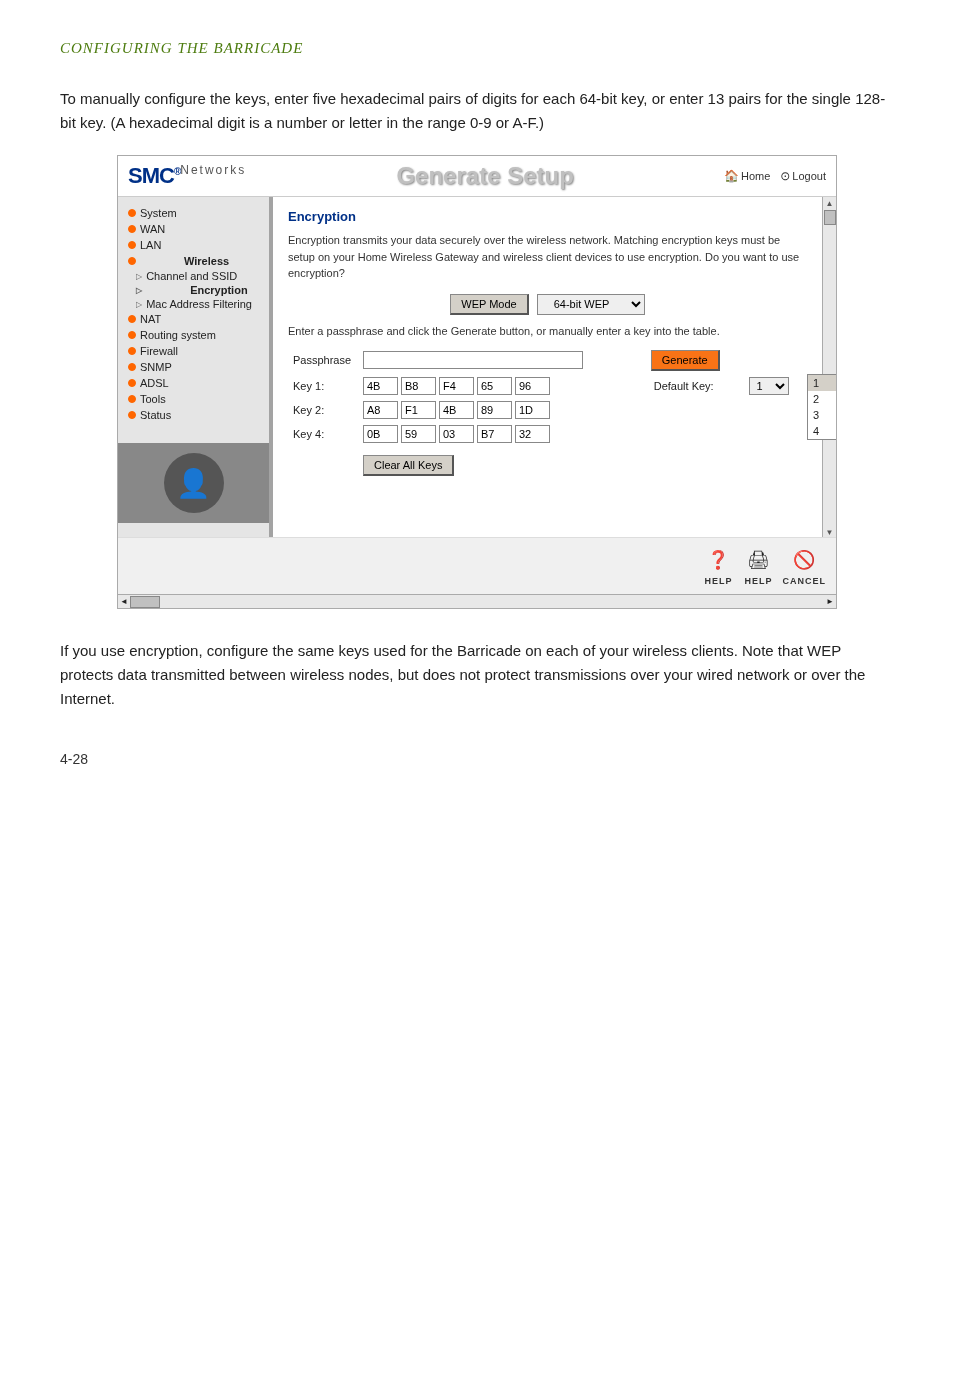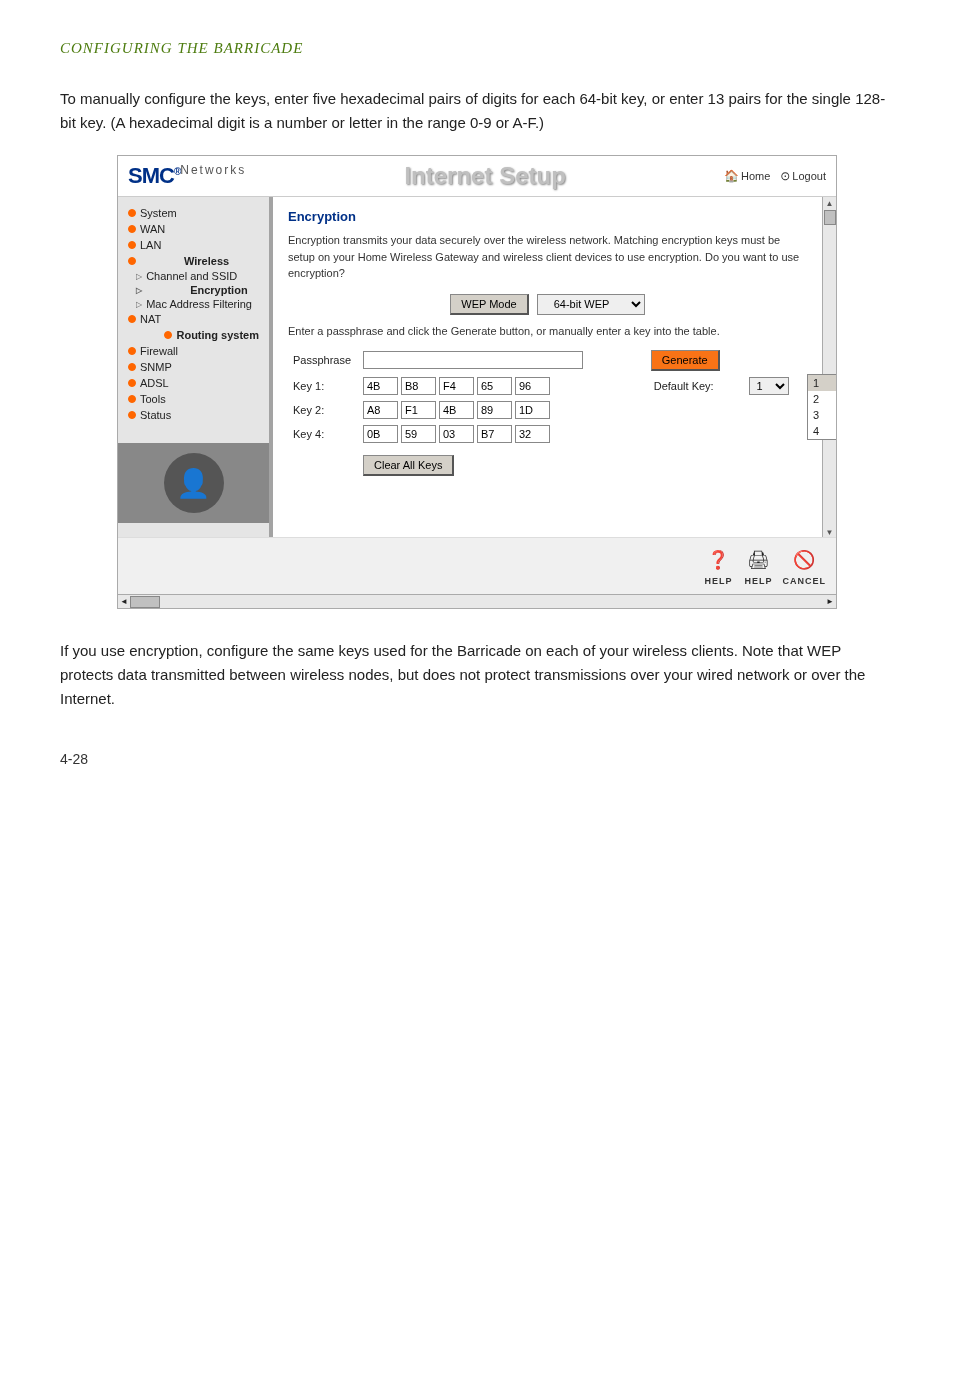--- a/index.html
+++ b/index.html
@@ -361,21 +361,21 @@
 <div class="browser-window">
 
   <div class="smc-header">
     <div class="smc-logo">
       <div class="smc-logo-text">
         <span>SMC</span><span class="smc-logo-reg">®</span>
       </div>
       <div class="smc-logo-networks">Networks</div>
     </div>
     <div style="flex:1; display:flex; align-items:center; justify-content:center;">
-      <span class="advanced-setup-title">Internet Setup</span>
+      <span class="advanced-setup-title">Generate Setup</span>
     </div>
     <div class="header-nav">
       <a href="#">
         <span class="nav-icon">🏠</span>
         <span>Home</span>
       </a>
       <a href="#">
         <span class="nav-icon">⊙</span>
         <span>Logout</span>
       </a>
@@ -414,21 +414,21 @@
             </div>
             <div class="sidebar-item">
               <span class="arrow-icon">▷</span>
               <span>Mac Address Filtering</span>
             </div>
           </div>
           <div class="sidebar-item">
             <span class="sidebar-bullet orange"></span>
             <span>NAT</span>
           </div>
-          <div class="sidebar-item" style="font-weight:bold;justify-content:flex-end;">
+          <div class="sidebar-item" style="font-weight:normal;">
             <span class="sidebar-bullet orange"></span>
             <span>Routing system</span>
           </div>
           <div class="sidebar-item">
             <span class="sidebar-bullet orange"></span>
             <span>Firewall</span>
           </div>
           <div class="sidebar-item">
             <span class="sidebar-bullet orange"></span>
             <span>SNMP</span>

